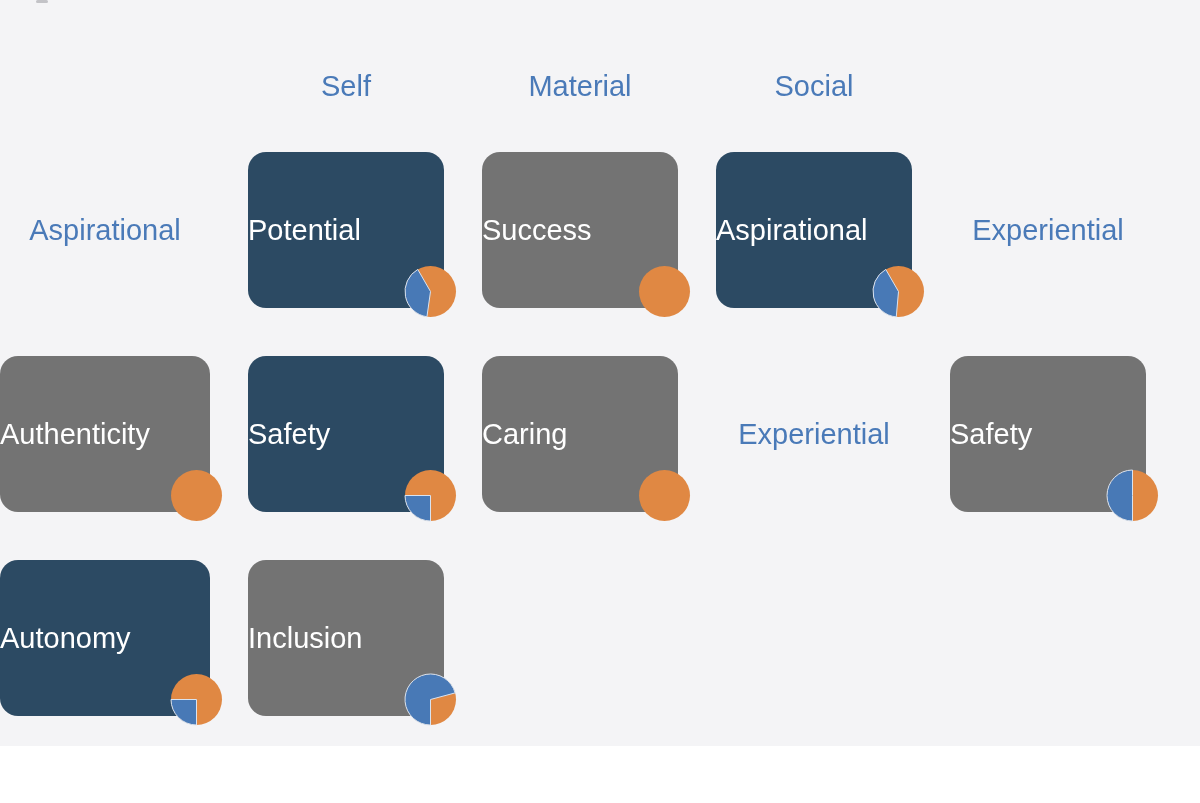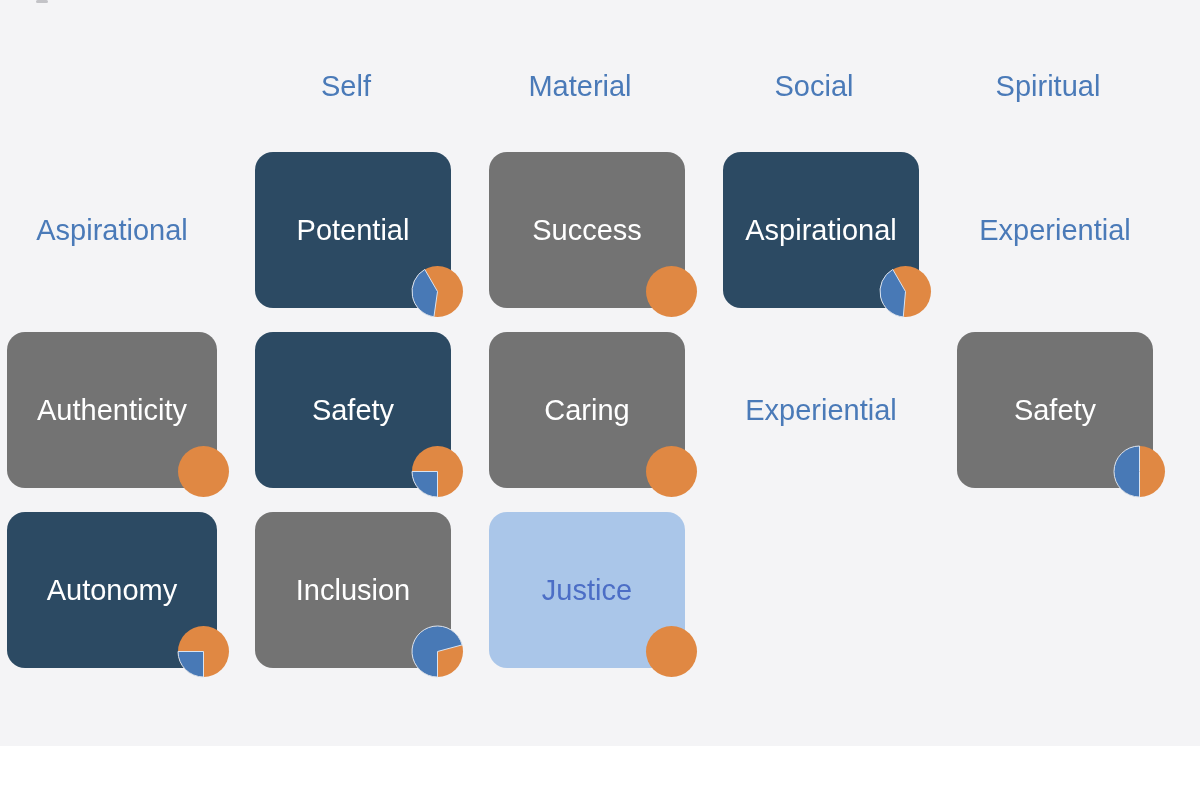--- a/index.html
+++ b/index.html
@@ -21,52 +21,50 @@
     column-gap:38px;
   }
   .headers{top:66px;}
   .header-cell{
     height:40px;display:flex;align-items:center;justify-content:center;
     font-size:29px;color:#4a7ab8;
   }
   .grid{
     top:152px;
     grid-auto-rows:156px;
-    row-gap:24px;
-    padding-left:7px;
+    row-gap:48px;
   }
   .row-label{
     display:flex;align-items:center;justify-content:center;
     font-size:29px;color:#4a7ab8;white-space:nowrap;
   }
   .card{
     position:relative;
     border-radius:18px;
-    display:flex;align-items:center;justify-content:center;
+    display:flex;align-items:center;justify-content:flex-start;
     font-size:29px;color:#ffffff;
   }
   .card.dark{background:#2c4a63;}
   .card.blue{background:#737373;}
   .card.light{background:#aac6e9;color:#4c6ec6;}
   .pie{
     position:absolute;right:-13px;bottom:-10px;
     width:53px;height:53px;line-height:0;
   }
 </style>
 </head>
 <body>
 
 <div class="canvas">
   <div class="crop-artifact"></div>
   <div class="headers" id="headers">
       <div></div>
       <div class="header-cell">Self</div>
       <div class="header-cell">Material</div>
       <div class="header-cell">Social</div>
-      <div class="header-cell">Spiritual</div>
     </div>
   <div class="grid" id="matrix-grid">
       <div class="row-label">Aspirational</div>
       <div class="card dark">
         <span>Potential</span>
         <div class="pie"><svg width="53" height="53" viewBox="0 0 53 53">
             <circle cx="26.5" cy="26.5" r="25.5" fill="#e08843"></circle>
             <path d="M26.5,26.5 L22.95,51.75 A25.5,25.5 0 0 1 13.75,4.42 Z" fill="#4879b6" stroke="#d9e3f0" stroke-width="1"></path>
           </svg></div>
       </div>
@@ -118,20 +116,14 @@
             <path d="M26.5,26.5 L26.50,52.00 A25.5,25.5 0 0 1 1.00,26.50 Z" fill="#4879b6" stroke="#d9e3f0" stroke-width="1"></path>
           </svg></div>
       </div>
       <div class="card blue">
         <span>Inclusion</span>
         <div class="pie"><svg width="53" height="53" viewBox="0 0 53 53">
             <circle cx="26.5" cy="26.5" r="25.5" fill="#e08843"></circle>
             <path d="M26.5,26.5 L26.50,52.00 A25.5,25.5 0 1 1 51.13,19.90 Z" fill="#4879b6" stroke="#d9e3f0" stroke-width="1"></path>
           </svg></div>
       </div>
-      <div class="card light">
-        <span>Justice</span>
-        <div class="pie"><svg width="53" height="53" viewBox="0 0 53 53">
-            <circle cx="26.5" cy="26.5" r="25.5" fill="#e08843"></circle>
-          </svg></div>
-      </div>
     </div>
 </div>
 
 </body></html>

